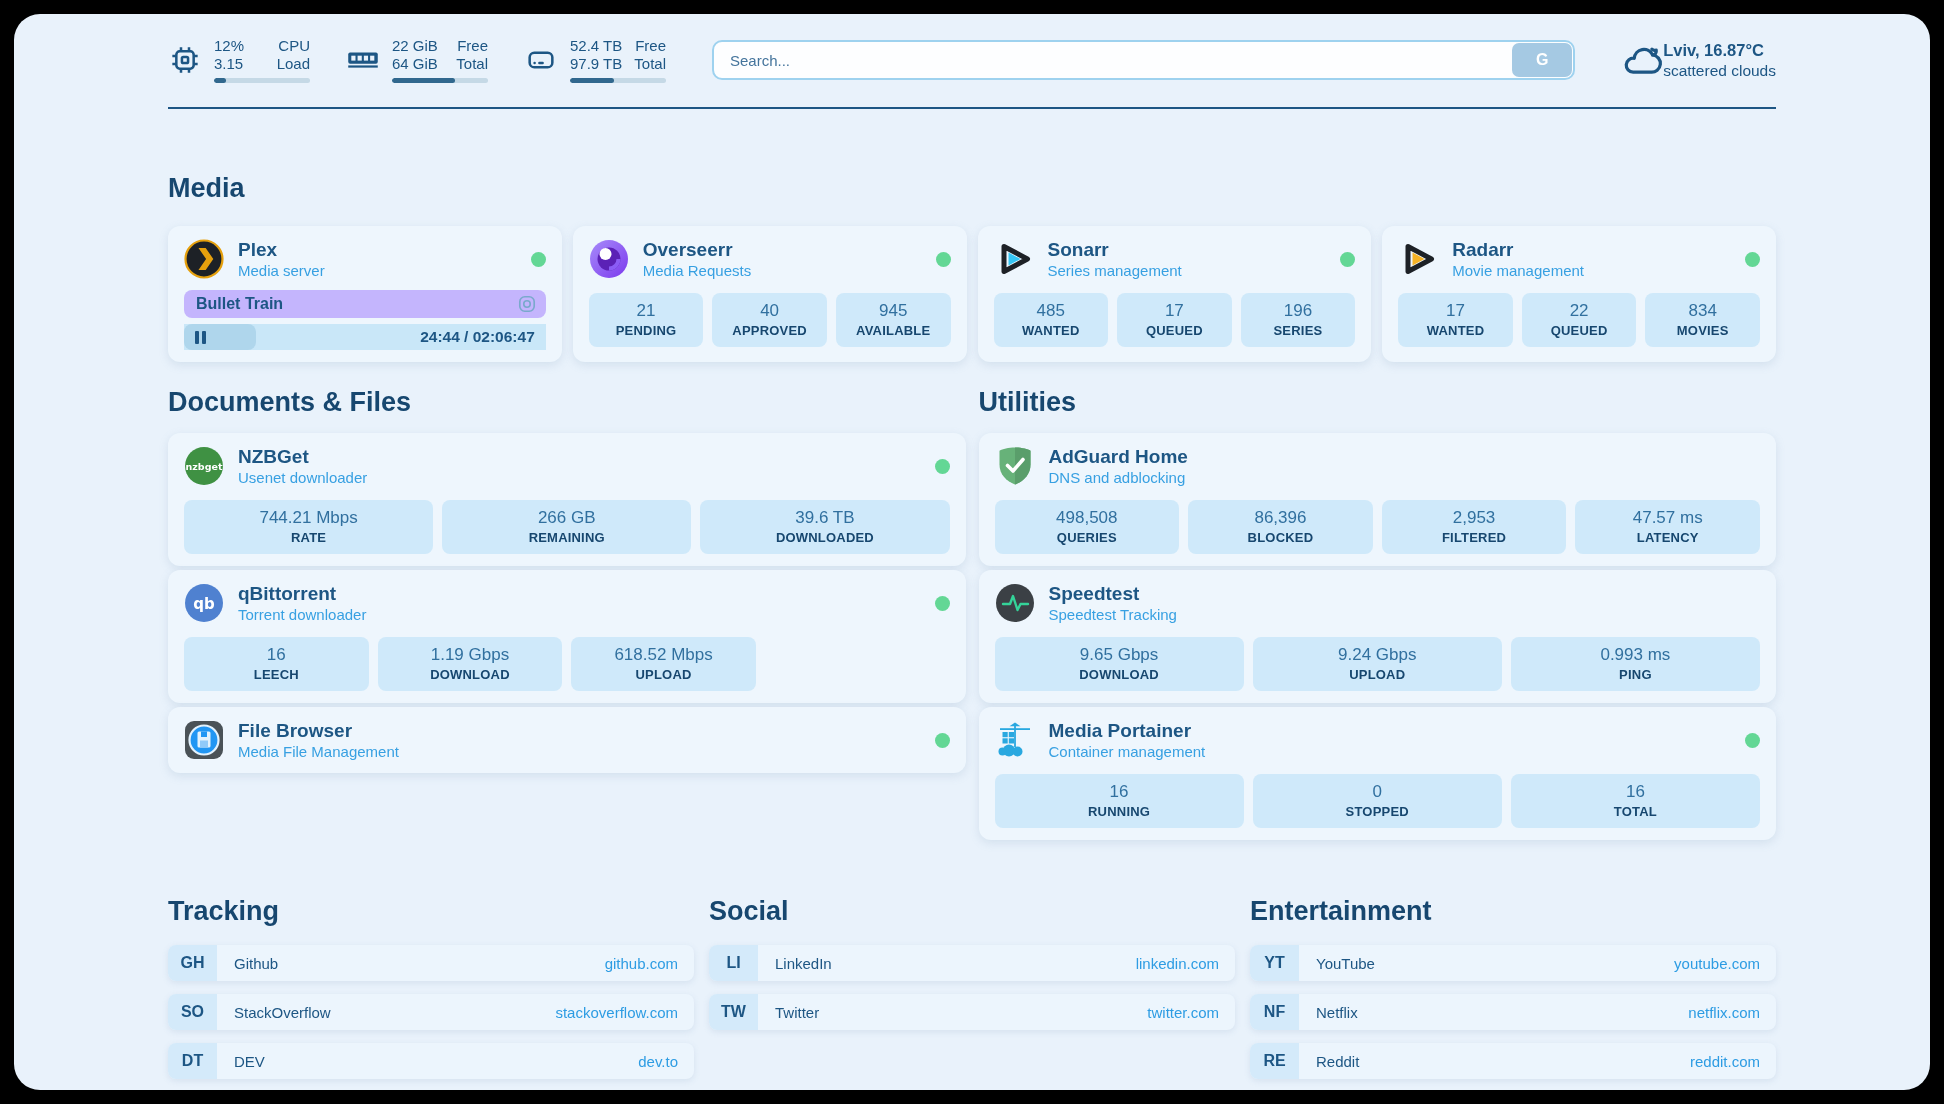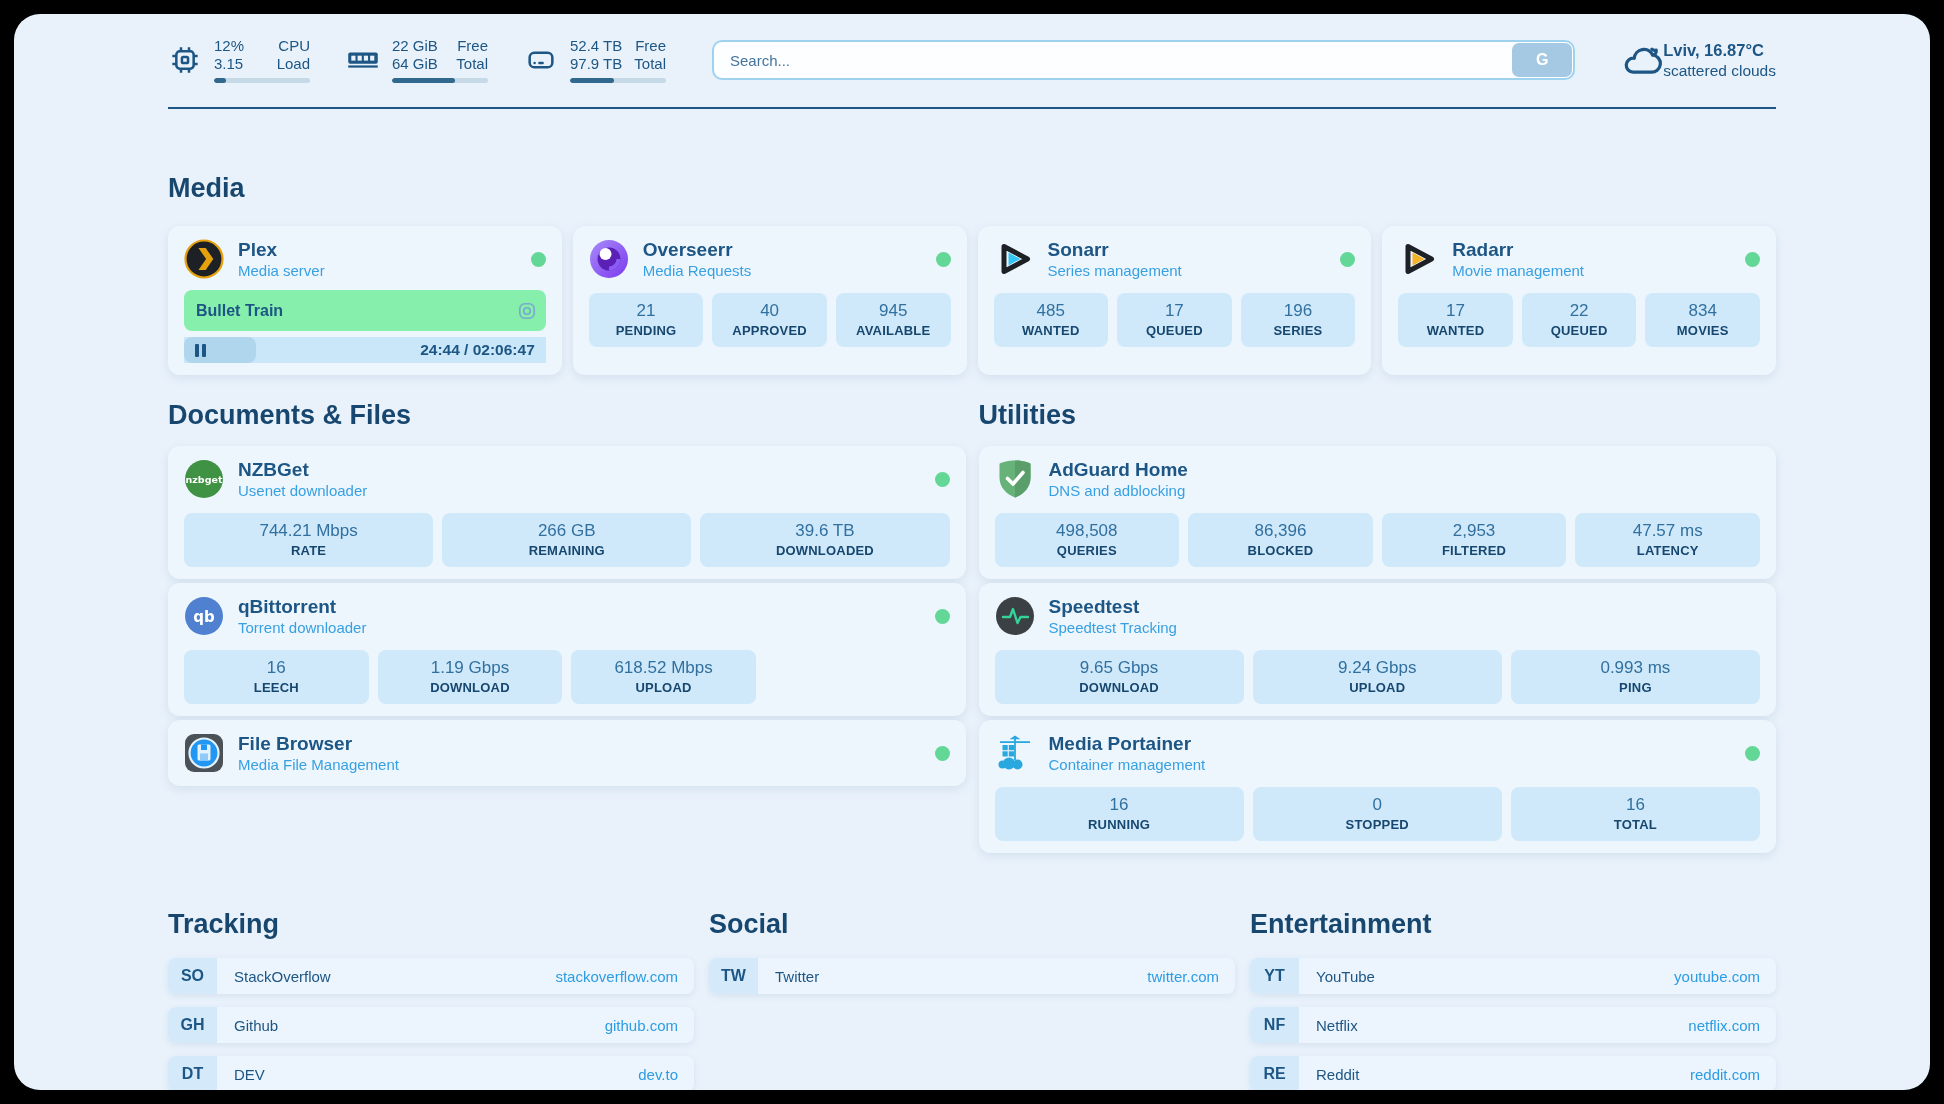--- a/index.html
+++ b/index.html
@@ -39,21 +39,21 @@
   .media-grid { display:grid; grid-template-columns:repeat(4,1fr); gap:11px; }
 
   .card { background:#eef6fd; border-radius:12px; padding:12px 16px; box-shadow:0 3px 10px rgba(110,145,180,.18); }
   .card-head { display:flex; align-items:center; gap:14px; }
   .app-icon { width:40px; height:40px; flex:none; }
   .app-icon svg { display:block; }
   .app-title { font-size:19px; font-weight:600; color:#1d5684; line-height:23px; }
   .app-sub { font-size:15px; color:#37a0e2; line-height:19px; }
   .status-dot { width:15px; height:15px; border-radius:50%; margin-left:auto; align-self:center; flex:none; }
 
-  .np-bar { margin-top:10px; height:41px; background:#86efac; border-radius:8px; display:flex; align-items:center; padding:0 10px 0 12px; }
+  .np-bar { margin-top:10px; height:28px; background:#c4b5fd; border-radius:8px; display:flex; align-items:center; padding:0 10px 0 12px; }
   .np-title { font-size:16px; font-weight:600; color:#1d5684; flex:1; }
   .np-icon { width:18px; height:18px; cursor:pointer; }
   .progress-bar { margin-top:6px; height:26px; background:#c9e7f8; border-radius:0; position:relative; overflow:hidden; }
   .progress-fill { position:absolute; left:0; top:0; bottom:0; background:#afd6ec; border-radius:8px;
                    display:flex; align-items:center; padding-left:11px; gap:3.5px; }
   .pause-bar { width:3.5px; height:13px; background:#1d5684; border-radius:1px; }
   .progress-time { position:absolute; right:11px; top:0; bottom:0; display:flex; align-items:center;
                    font-size:15.5px; font-weight:600; color:#1d5684; }
 
   .stats-row { display:grid; gap:9px; margin-top:13px; }
@@ -492,40 +492,45 @@
           </div>
         </div>
     </div>
   </div>
 
   <div class="links-grid" id="links-grid">
       <div>
         <div class="section-title">Tracking</div>
         <div class="link-list">
           <div class="link-row">
+            <div class="link-abbr">GH</div>
+            <div class="link-label">Github</div>
+            <div class="link-url">github.com</div>
+          </div>
+          <div class="link-row">
             <div class="link-abbr">SO</div>
             <div class="link-label">StackOverflow</div>
             <div class="link-url">stackoverflow.com</div>
           </div>
           <div class="link-row">
-            <div class="link-abbr">GH</div>
-            <div class="link-label">Github</div>
-            <div class="link-url">github.com</div>
-          </div>
-          <div class="link-row">
             <div class="link-abbr">DT</div>
             <div class="link-label">DEV</div>
             <div class="link-url">dev.to</div>
           </div>
         </div>
       </div>
       <div>
         <div class="section-title">Social</div>
         <div class="link-list">
           <div class="link-row">
+            <div class="link-abbr">LI</div>
+            <div class="link-label">LinkedIn</div>
+            <div class="link-url">linkedin.com</div>
+          </div>
+          <div class="link-row">
             <div class="link-abbr">TW</div>
             <div class="link-label">Twitter</div>
             <div class="link-url">twitter.com</div>
           </div>
         </div>
       </div>
       <div>
         <div class="section-title">Entertainment</div>
         <div class="link-list">
           <div class="link-row">

